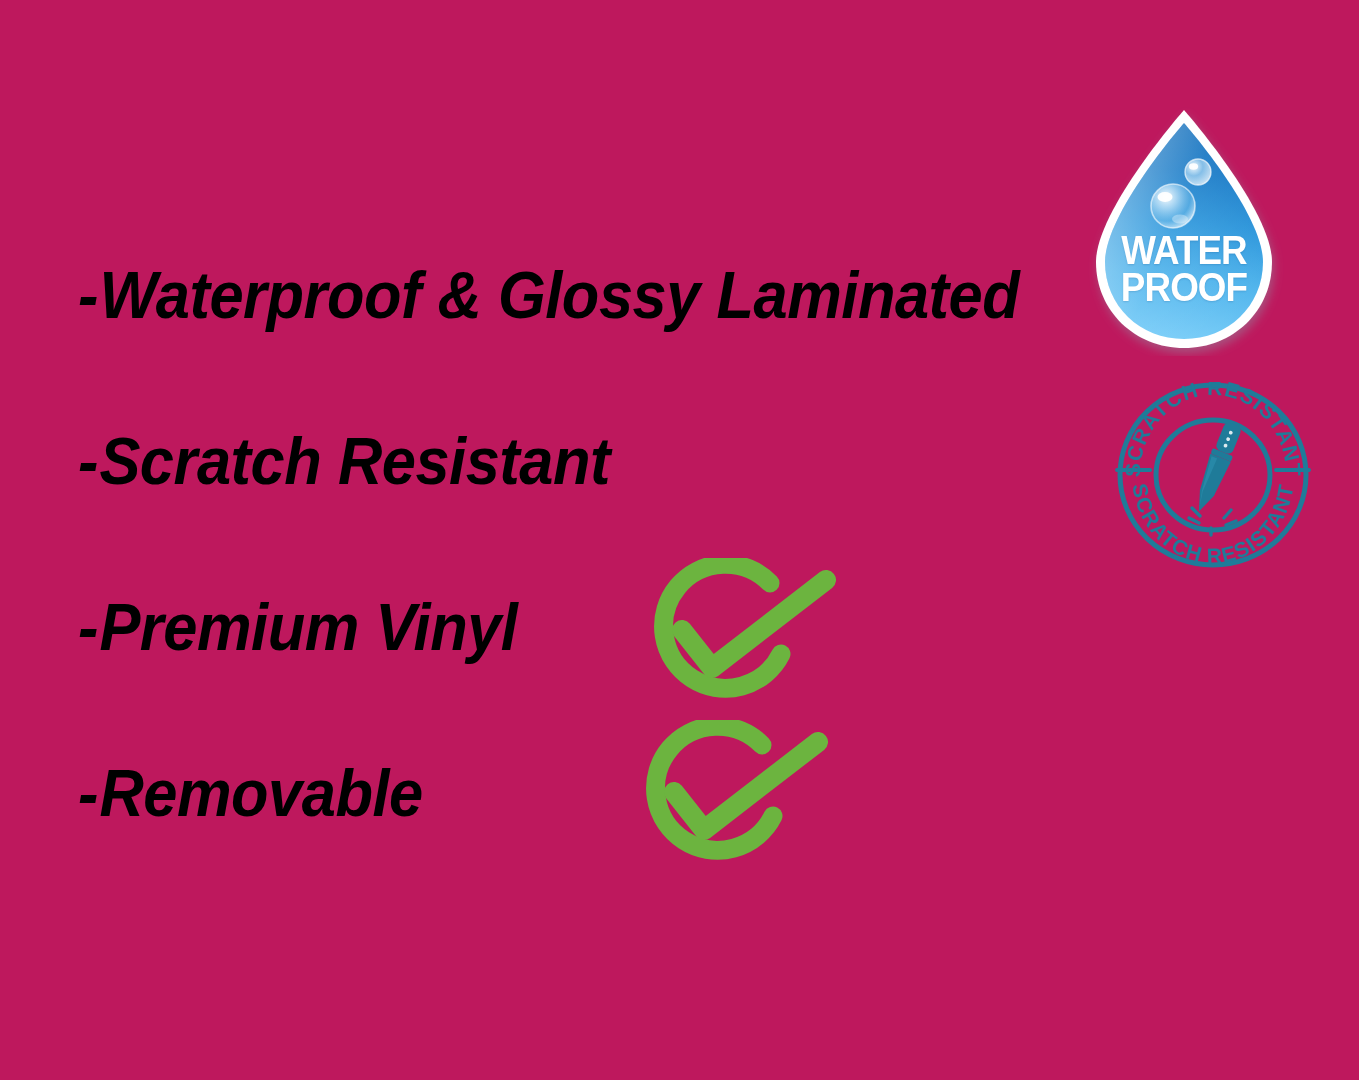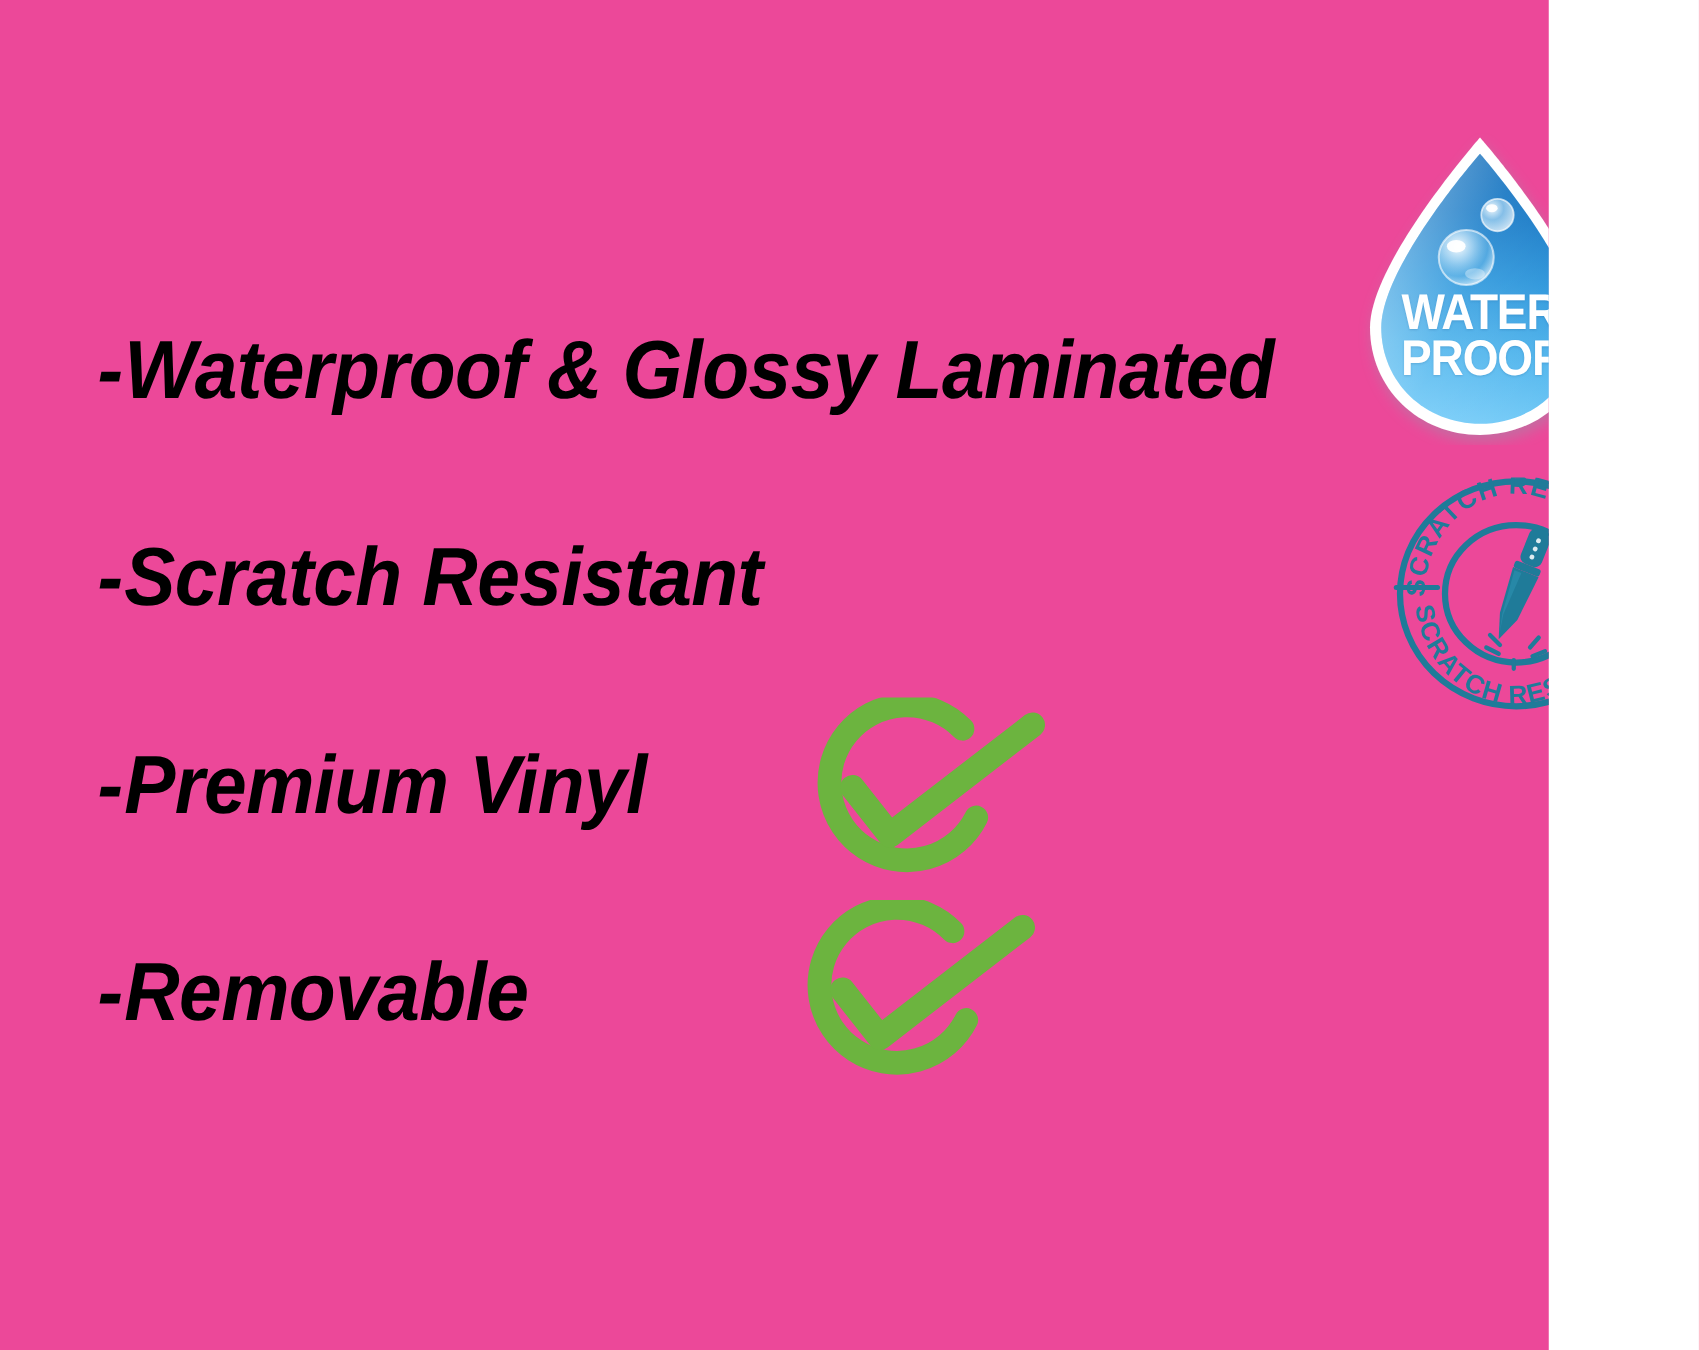--- a/index.html
+++ b/index.html
@@ -5,23 +5,23 @@
   html, body {
     margin: 0;
     padding: 0;
     background: #ffffff;
   }
   body {
     font-family: "Liberation Sans", sans-serif;
   }
   #canvas {
     position: relative;
-    width: 1239px;
+    width: 1359px;
     height: 1080px;
-    background: #ec4899;
+    background: #be185d;
     overflow: hidden;
   }
 
   
   .feature-line {
     position: absolute;
     left: 78px;
     white-space: nowrap;
     color: #000000;
     font-family: "Liberation Sans", sans-serif;

